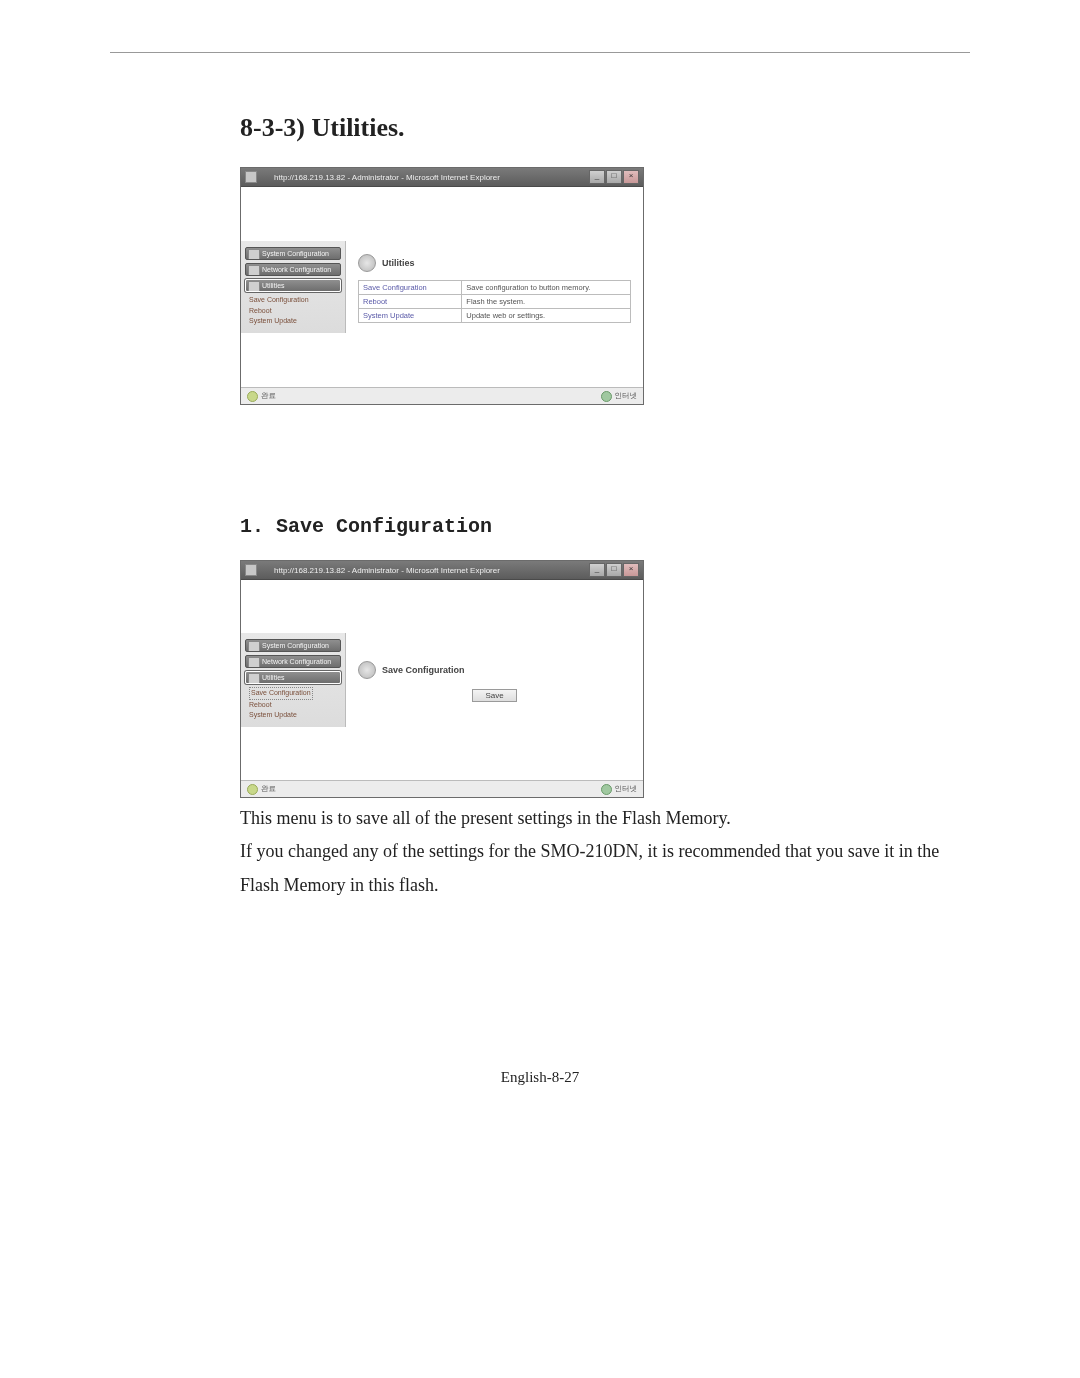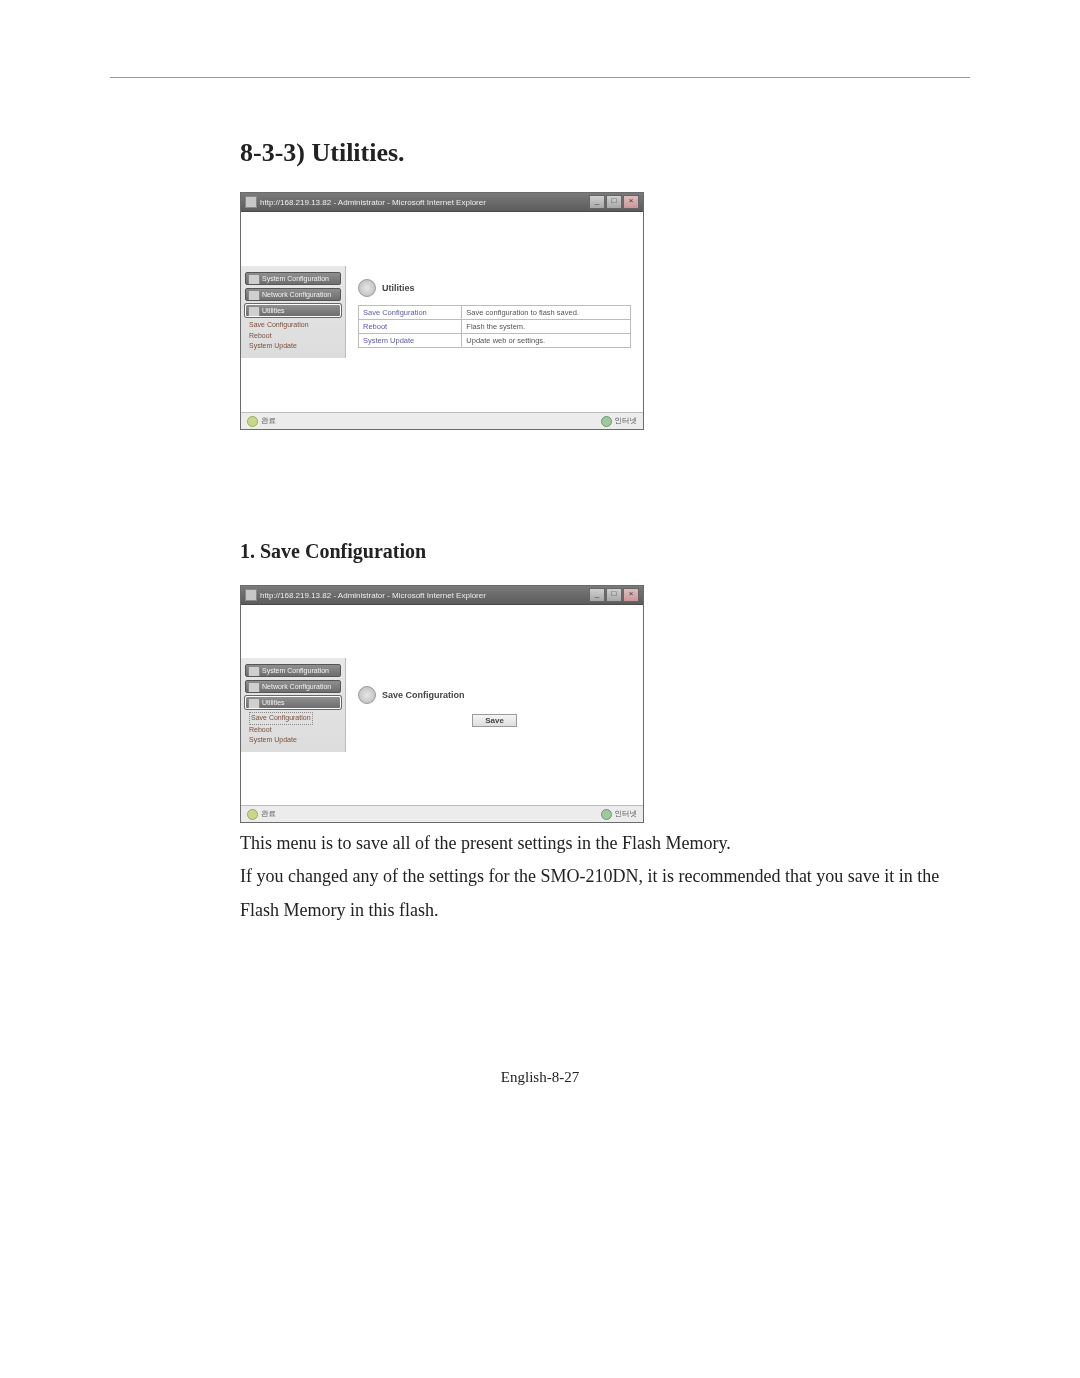--- a/index.html
+++ b/index.html
@@ -6,40 +6,41 @@
     margin: 0;
     padding: 0;
     background: #ffffff;
     font-family: "Times New Roman", Times, serif;
     color: #222;
   }
   .page {
     width: 1080px;
     height: 1138px;
     box-sizing: border-box;
-    padding: 77px 110px 40px 110px;
+    padding: 52px 110px 40px 110px;
     position: relative;
   }
   .rule {
     border-top: 1px solid #999;
     margin: 0 0 60px 0;
   }
   .content {
     margin-left: 130px;
     margin-right: 10px;
   }
   h2.section-heading {
     font-size: 26px;
     font-weight: bold;
     margin: 0 0 24px 0;
   }
   h3.sub-heading {
     font-size: 20px;
     font-weight: bold;
     margin: 110px 0 22px 0;
+    font-family: Liberation Mono, monospace;
   }
   .body-text {
     font-size: 18px;
     line-height: 1.85;
     margin-top: 2px;
   }
   .page-number {
     position: absolute;
     bottom: 52px;
     left: 0;
@@ -65,21 +66,21 @@
     align-items: center;
     padding: 0 4px;
     color: #eee;
     font-size: 8px;
     justify-content: space-between;
     border-bottom: 1px solid #4a4a4a;
   }
   .ie-title-left {
     display: flex;
     align-items: center;
-    gap: 3px;
+    gap: 17px;
     overflow: hidden;
     white-space: nowrap;
   }
   .ie-title-icon {
     width: 10px;
     height: 10px;
     background: #c7c7c7;
     border: 1px solid #888;
   }
   .winctrls {
@@ -194,21 +195,20 @@
   }
   .save-desc li { margin-bottom: 1px; }
   .save-btn-row { text-align: center; margin-top: 10px; }
   .save-btn {
     display: inline-block;
     border: 1px solid #9a9a9a;
     background: linear-gradient(#f4f4f4, #dedede);
     padding: 1px 12px;
     font-size: 8px;
     color: #444;
-    font-weight: bold;
   }
 
   .ie-status {
     height: 16px;
     border-top: 1px solid #bbb;
     background: #ececec;
     display: flex;
     align-items: center;
     justify-content: space-between;
     font-size: 7.5px;
@@ -277,21 +277,21 @@
 
         <div class="mainpane">
           <div class="pane-header">
             <span class="tool-ico"></span>
             <span>Utilities</span>
           </div>
           <table class="util-tbl">
             <tbody>
                 <tr>
               <td>Save Configuration</td>
-              <td>Save configuration to flash saved.</td>
+              <td>Save configuration to button memory.</td>
             </tr>
             <tr>
               <td>Reboot</td>
               <td>Flash the system.</td>
             </tr>
             <tr>
               <td>System Update</td>
               <td>Update web or settings.</td>
             </tr>
           </tbody>

